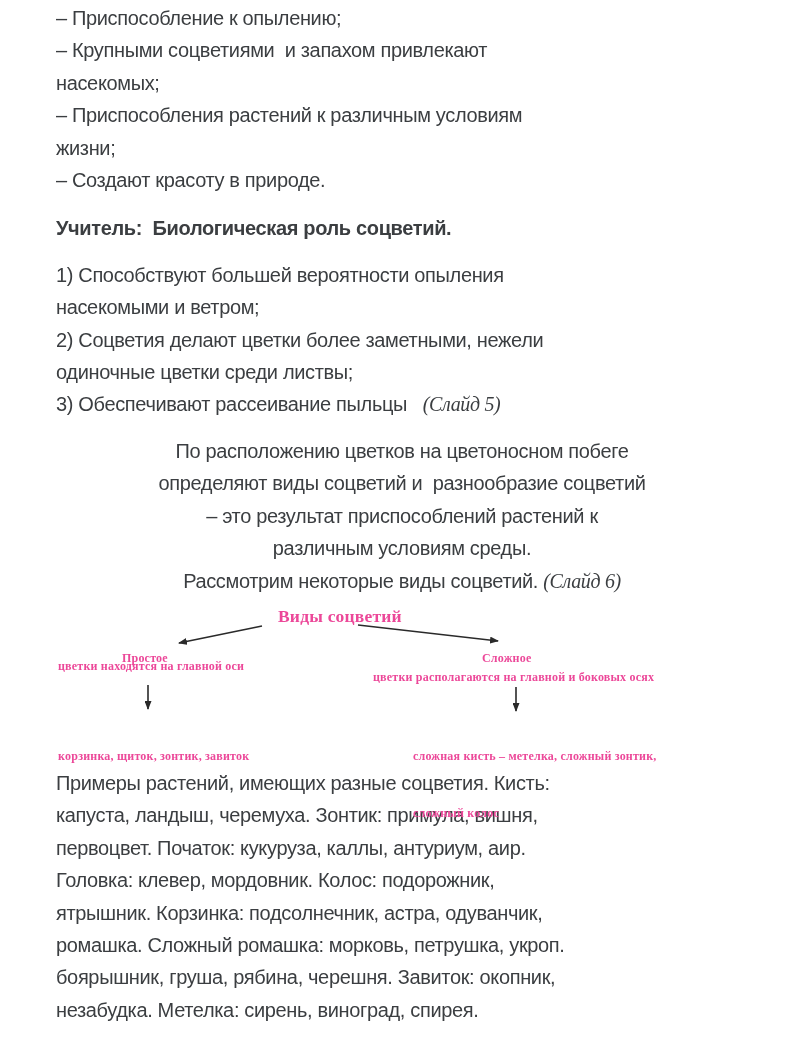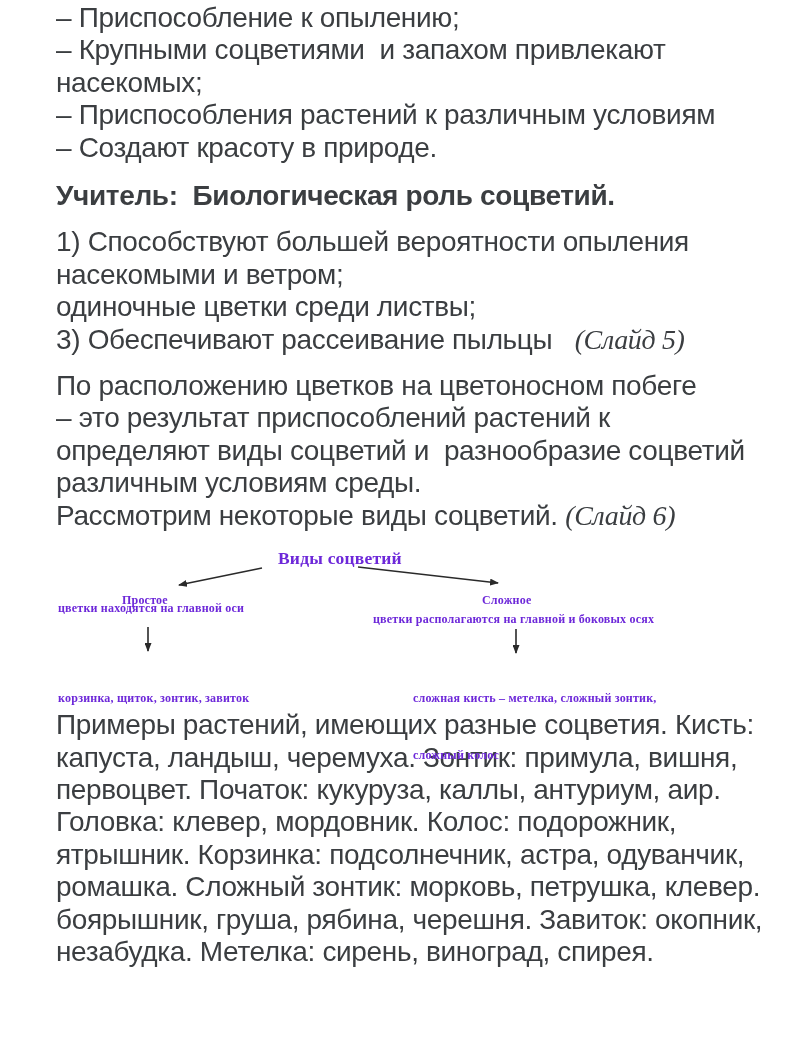--- a/index.html
+++ b/index.html
@@ -12,42 +12,42 @@
     height: 1060px;
     overflow: hidden;
     font-family: "Liberation Sans", "DejaVu Sans", sans-serif;
     color: #3b3e41;
   }
   .doc {
     padding-top: 2px;
   }
   .para {
     margin: 0 52px 0 56px;
-    font-size: 28px;
+    font-size: 20px;
     line-height: 32.4px;
     letter-spacing: -0.35px;
   }
   .line {
     white-space: pre;
   }
   .heading-para { margin-top: 16px; font-weight: bold; }
   .bio-role-para { margin-top: 14px; }
-  .placement-para { margin-top: 14px; }
+  .placement-para { margin-top: 14px; text-align: center; }
   .examples-para { margin-top: 14px; }
   .slide-ref { font-style: italic; font-family: Liberation Serif, serif; }
 
   
   .diagram {
     position: relative;
     width: 800px;
     height: 150px;
-    margin-top: 13px;
+    margin-top: 6px;
     font-family: "Liberation Serif", "DejaVu Serif", serif;
     font-weight: bold;
-    color: #6d28d9;
+    color: #ec4899;
     filter: blur(0.35px);
   }
   .diagram .abs {
     position: absolute;
     font-size: 12px;
     line-height: 19px;
     letter-spacing: 0.2px;
     white-space: pre;
   }
   .diagram .title { top: 4px; left: 278px; font-size: 17.5px; }
@@ -65,38 +65,40 @@
 </head>
 <body>
 
 <div class="doc">
 
   <div class="para intro-para">
     <div class="line">– Приспособление к опылению;</div>
     <div class="line">– Крупными соцветиями &nbsp;и запахом привлекают</div>
     <div class="line">насекомых;</div>
     <div class="line">– Приспособления растений к различным условиям</div>
+    <div class="line">жизни;</div>
     <div class="line">– Создают красоту в природе.</div>
   </div>
 
   <div class="para heading-para">
     <div class="line">Учитель: &nbsp;Биологическая роль соцветий.</div>
   </div>
 
   <div class="para bio-role-para">
     <div class="line">1) Способствуют большей вероятности опыления</div>
     <div class="line">насекомыми и ветром;</div>
+    <div class="line">2) Соцветия делают цветки более заметными, нежели</div>
     <div class="line">одиночные цветки среди листвы;</div>
     <div class="line"><span>3) Обеспечивают рассеивание пыльцы &nbsp;&nbsp;</span><span class="slide-ref">(Слайд 5)</span></div>
   </div>
 
   <div class="para placement-para">
     <div class="line">По расположению цветков на цветоносном побеге</div>
+    <div class="line">определяют виды соцветий и &nbsp;разнообразие соцветий</div>
     <div class="line">– это результат приспособлений растений к</div>
-    <div class="line">определяют виды соцветий и &nbsp;разнообразие соцветий</div>
     <div class="line">различным условиям среды.</div>
     <div class="line"><span>Рассмотрим некоторые виды соцветий. </span><span class="slide-ref">(Слайд 6)</span></div>
   </div>
 
   <div class="diagram">
     <svg class="arrows" width="800" height="150" viewBox="0 0 800 150">
       <defs>
         <marker id="ah" markerWidth="9" markerHeight="7" refX="8" refY="3.5" orient="auto" markerUnits="userSpaceOnUse">
           <path d="M0,0 L9,3.5 L0,7 Z" fill="#2a2a2a"></path>
         </marker>
@@ -122,18 +124,18 @@
       <div>сложный колос</div>
     </div>
   </div>
 
   <div class="para examples-para">
     <div class="line">Примеры растений, имеющих разные соцветия. Кисть:</div>
     <div class="line">капуста, ландыш, черемуха. Зонтик: примула, вишня,</div>
     <div class="line">первоцвет. Початок: кукуруза, каллы, антуриум, аир.</div>
     <div class="line">Головка: клевер, мордовник. Колос: подорожник,</div>
     <div class="line">ятрышник. Корзинка: подсолнечник, астра, одуванчик,</div>
-    <div class="line">ромашка. Сложный зонтик: морковь, петрушка, клевер.</div>
+    <div class="line">ромашка. Сложный ромашка: морковь, петрушка, укроп.</div>
     <div class="line">боярышник, груша, рябина, черешня. Завиток: окопник,</div>
     <div class="line">незабудка. Метелка: сирень, виноград, спирея.</div>
   </div>
 
 </div>
 
 </body></html>

